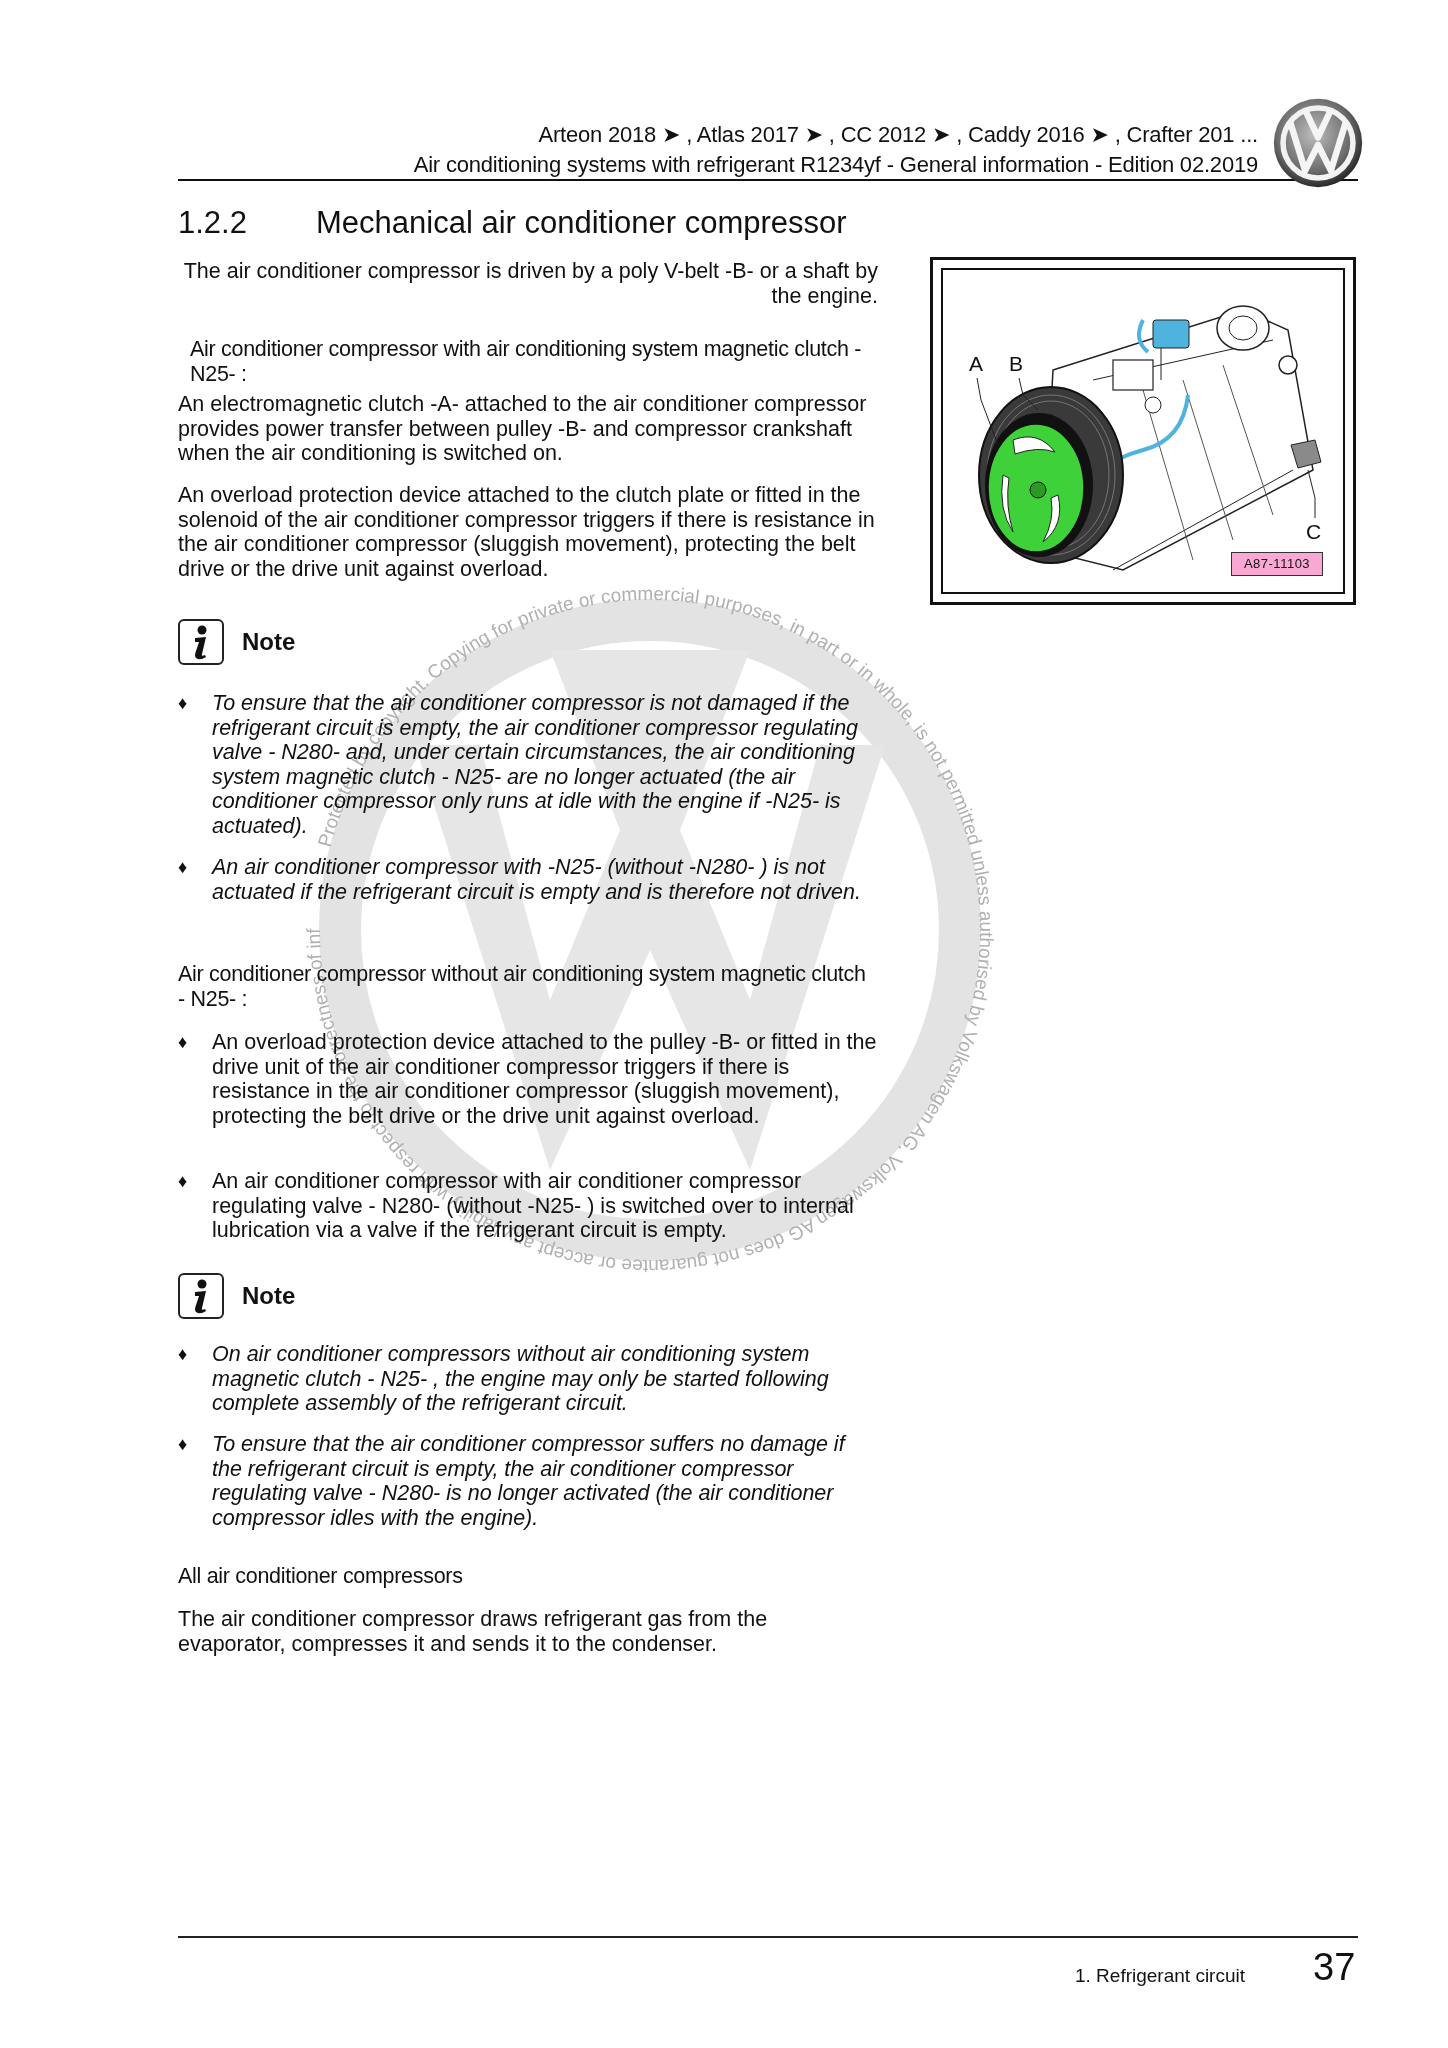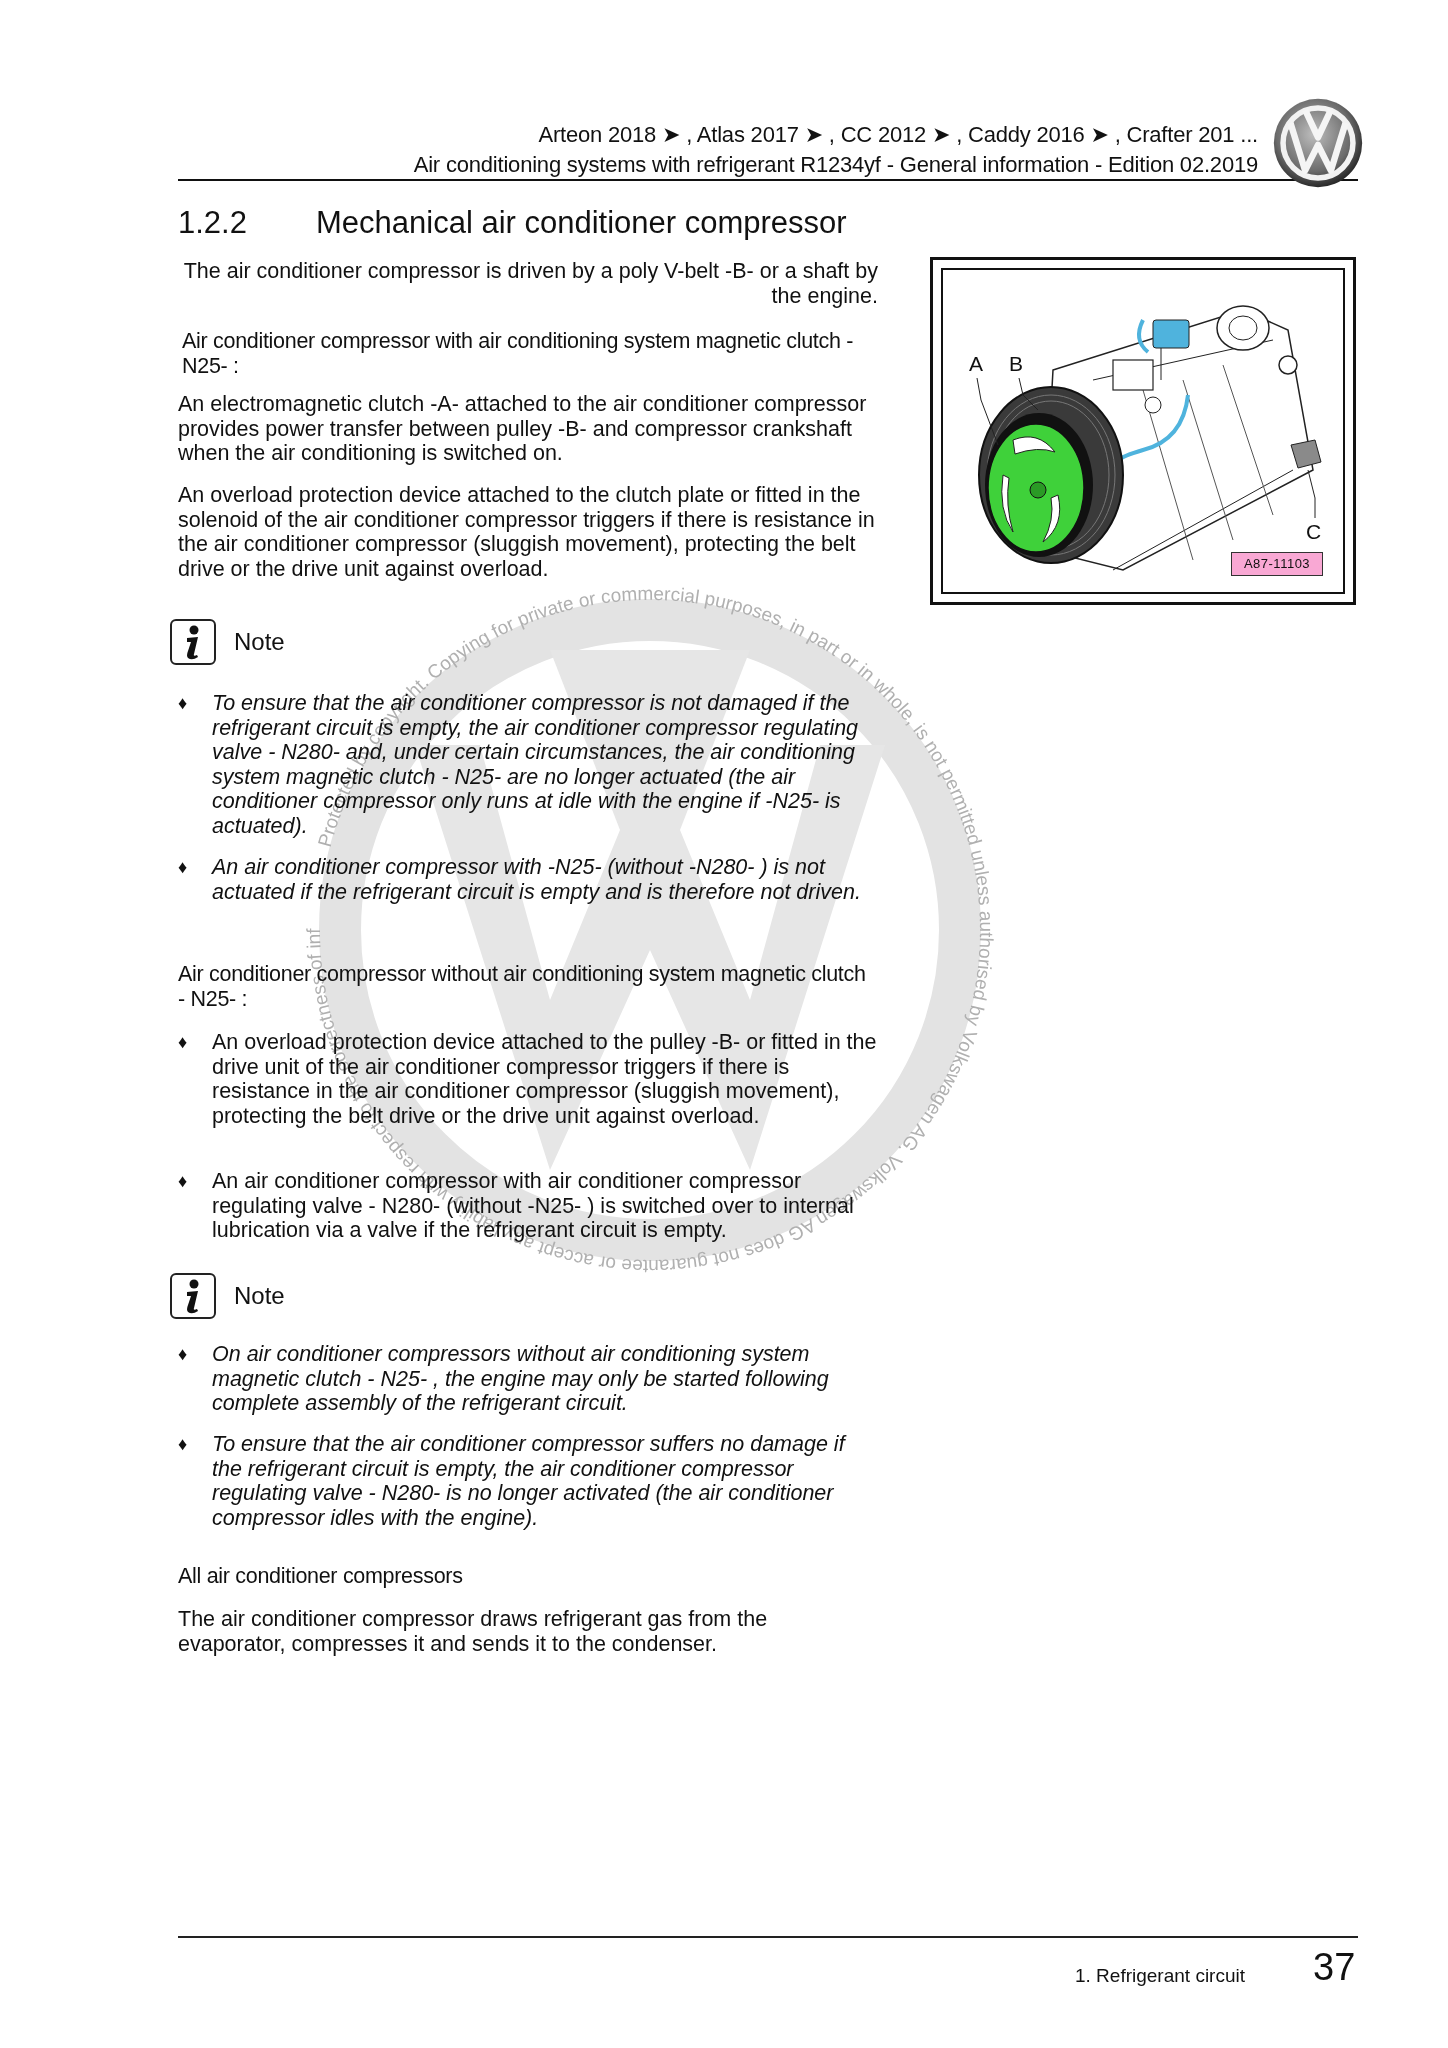--- a/index.html
+++ b/index.html
@@ -20,21 +20,21 @@
   
   .h2 { left:178px; top:205px; font-size:31px; white-space:nowrap; }
   .h2 .num { display:inline-block; width:138px; }
   .para { left:178px; width:700px; font-size:21.5px; line-height:24.5px; }
   .sub { left:178px; width:700px; font-size:21.5px; line-height:24.5px; font-weight:normal; letter-spacing:-0.3px; }
   .bullet { left:178px; width:700px; font-size:21.5px; line-height:24.5px; }
   .bullet .dia { position:absolute; left:0; top:0; font-size:18px; }
   .bullet .txt { display:block; margin-left:34px; }
   .italic { font-style:italic; }
 
-  .note { left:170px; height:50px; display:flex; align-items:center; }
+  .note { left:178px; height:50px; display:flex; align-items:center;font-weight:bold; }
   .note-icon { width:46px; height:46px; border:2px solid #222; border-radius:6px; display:flex; align-items:center; justify-content:center; box-sizing:border-box; background:#fff; }
   .note-label { font-size:24px; margin-left:18px; }
 
   
   .fig-outer { left:930px; top:257px; width:426px; height:348px; border:3px solid #111; box-sizing:border-box; background:#fff; }
   .fig-inner { position:absolute; left:8px; top:8px; right:8px; bottom:8px; border:2px solid #111; }
   .fig-id { position:absolute; right:20px; bottom:16px; width:90px; height:22px; border:1.5px solid #333; font-size:13px; text-align:center; line-height:22px; letter-spacing:0.5px; background:#f9a8d4; }
   .fig-lbl { position:absolute; font-size:21px; }
 
   
@@ -75,21 +75,21 @@
     <path d="M 20,28 L 36,80 L 50,52 L 64,80 L 80,28" fill="none" stroke="#f5f5f5" stroke-width="7" stroke-linejoin="round"></path>
     <path d="M 36,14 L 50,44 L 64,14" fill="none" stroke="#f5f5f5" stroke-width="7" stroke-linejoin="round"></path>
   </svg>
 
   <div class="abs h2">
     <span class="num">1.2.2</span><span>Mechanical air conditioner compressor</span>
   </div>
 
   <p class="abs para" style="top:259px;margin:0;text-align:right;">The air conditioner compressor is driven by a poly V-belt -B- or a shaft by the engine.</p>
 
-  <p class="abs sub" style="top:325px;margin:4px;">Air conditioner compressor with air conditioning system magnetic clutch - N25- :</p>
+  <p class="abs sub" style="top:325px;margin:12px;">Air conditioner compressor with air conditioning system magnetic clutch - N25- :</p>
   <p class="abs para" style="top:392px;margin:0;">An electromagnetic clutch -A- attached to the air conditioner compressor provides power transfer between pulley -B- and compressor crankshaft when the air conditioning is switched on.</p>
   <p class="abs para" style="top:483px;margin:0;">An overload protection device attached to the clutch plate or fitted in the solenoid of the air conditioner compressor triggers if there is resistance in the air conditioner compressor (sluggish movement), protecting the belt drive or the drive unit against overload.</p>
 
   <div class="abs note" style="top:617px;">
     <div class="note-icon">
       <svg width="26" height="36" viewBox="0 0 26 36">
           <circle cx="14" cy="6" r="4.5" fill="#111"></circle>
           <path d="M 7,14 L 18,13 L 14,30 Q 13,33 17,31 L 18,33 Q 12,37 8,34 Q 6,32 8,27 L 11,18 L 7,18 Z" fill="#111"></path>
         </svg>
     </div>

